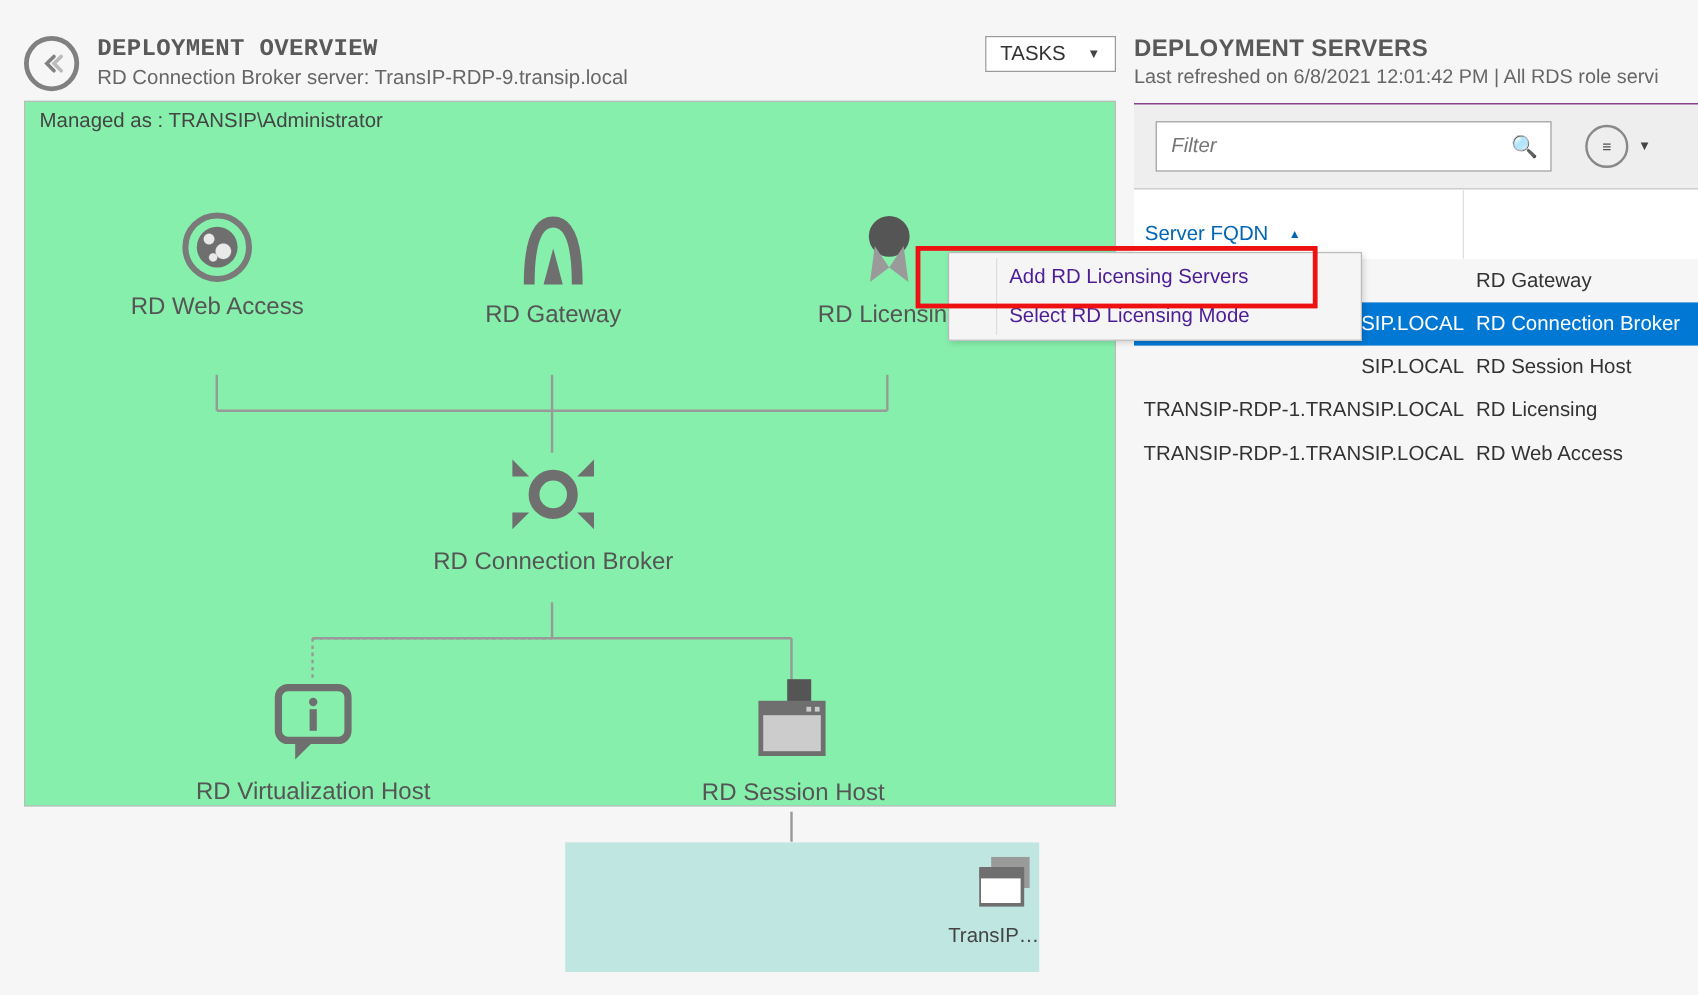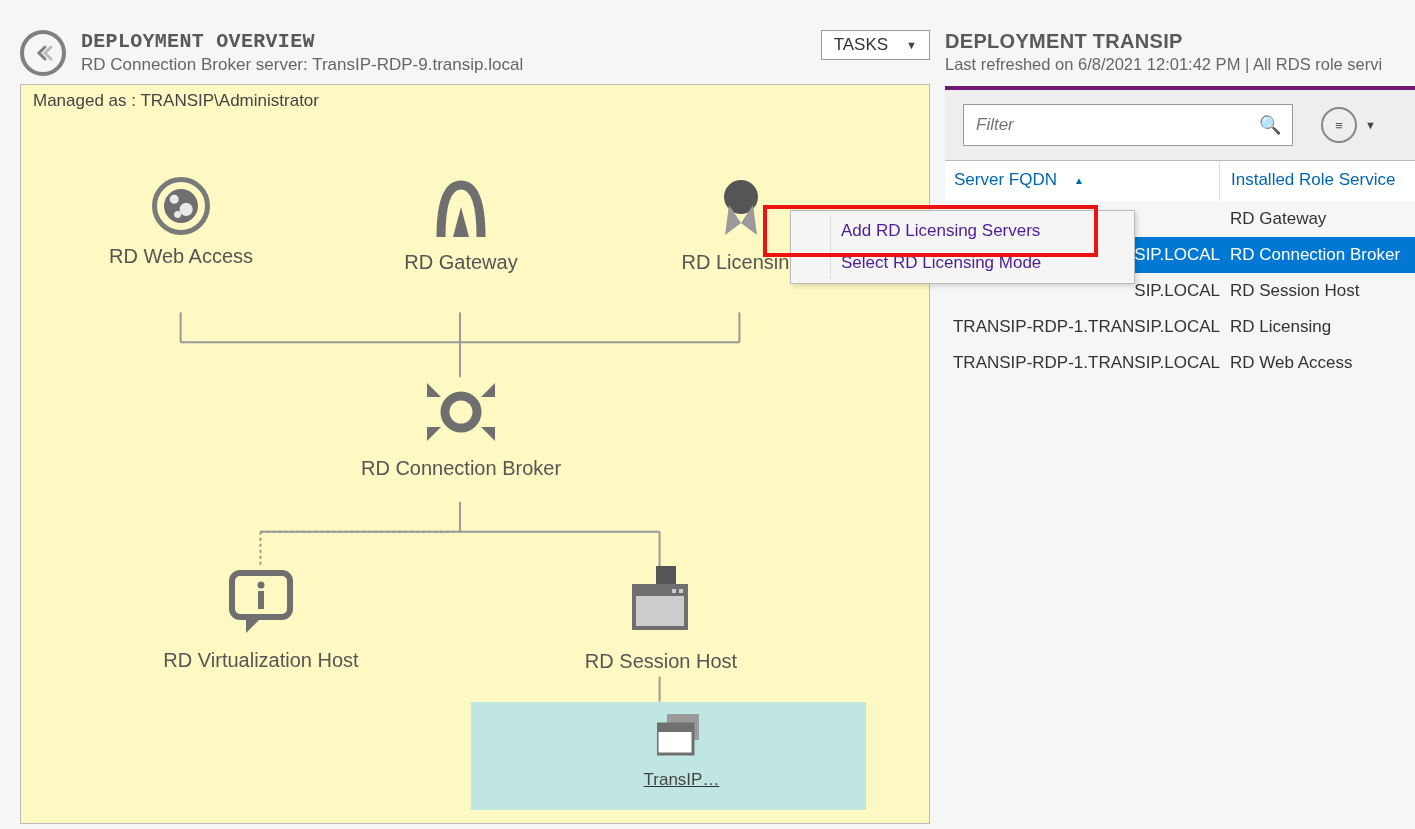--- a/index.html
+++ b/index.html
@@ -49,23 +49,23 @@
     padding: 4px 12px;
     font-size: 17px;
     display: flex; align-items: center;
     gap: 18px;
     cursor: pointer;
     margin-left: auto;
   }
   .caret-down { font-size: 11px; color: #444; }
   .diagram-box {
     border: 1px solid #bbb;
-    background: #fef9c3;
+    background: #86efac;
     margin-top: 8px;
-    height: 740px;
+    height: 588px;
     position: relative;
   }
   .managed {
     padding: 6px 12px;
     font-size: 17px;
     color: #444;
     border-bottom: 0;
   }
   .diagram {
     position: relative;
@@ -102,21 +102,21 @@
   }
   .r-title {
     font-size: 20px; font-weight: 600;
     color: #595959; letter-spacing: .3px;
   }
   .r-sub {
     font-size: 16.5px; color: #666; margin-top: 2px;
     white-space: nowrap; overflow: hidden;
   }
   .filter-bar {
-    border-top: 4px solid #701a75;
+    border-top: 1px solid #701a75;
     border-bottom: 1px solid #bbb;
     background: #eee;
     margin-top: 12px;
     padding: 14px 0 14px 18px;
     display: flex; align-items: center; gap: 28px;
   }
   .filter-input {
     width: 330px; height: 42px;
     border: 1px solid #999;
     background: #fff;
@@ -136,21 +136,21 @@
     width: 36px; height: 36px; border: 2px solid #888; border-radius:50%;
     display:flex; align-items:center; justify-content:center;
     font-size:13px; color:#555;
   }
   .col-headers {
     display:flex; border-bottom:0; margin-top:0;
     background:#fff; border-top:0;
   }
   .col-h {
     color:#0066b3; font-size:17px;
-    padding:8px 8px 10px 8px;
+    padding:26px 8px 10px 8px;
     border:1px solid transparent;
     cursor:pointer;
     display:flex; align-items:center; gap:17px;
   }
   .col-h.a { width: 275px; border-right:1px solid #ddd; }
   .col-h.b { flex:1; padding-left:10px; }
   .sort-arrow { color:#0066b3; font-size:10px; }
   .server-row {
     display:flex;
     font-size:17px;
@@ -219,23 +219,22 @@
   .session-ic {
     position:relative; height:78px; display:flex; justify-content:center;
   }
   .session-ic svg { width:78px; height:78px; }
   .session-tile {
     position:absolute;
     left: 450px; top: 585px;
     width: 395px; height: 108px;
     background:#bfe6e0;
     display:flex; flex-direction:column;
-    align-items:center;
+    align-items:flex-end;
     padding: 12px 0 0 26px;
-    text-decoration: underline;
   }
   .session-tile svg { width:50px; height:42px; }
   .tile-label { font-size:17px; color:#444; margin-top:14px; }
 </style>
 </head>
 <body>
 
 <div class="app">
 
   <div class="left">
@@ -357,42 +356,39 @@
             <rect x="0" y="10" width="36" height="8" fill="#6f6f6f"></rect>
           </svg>
           <div class="tile-label">TransIP…</div>
         </div>
 
       </div>
     </div>
   </div>
 
   <div class="right">
-    <div class="r-title">DEPLOYMENT TRANSIP</div>
+    <div class="r-title">DEPLOYMENT SERVERS</div>
     <div class="r-sub">Last refreshed on 6/8/2021 12:01:42 PM | All RDS role servi</div>
 
     <div class="filter-bar">
       <div class="filter-input">
         <input type="text" placeholder="Filter" style="">
         <span style="font-size:18px;">🔍</span>
       </div>
       <div class="view-btn">
         <div class="view-circ">≡</div>
         <span class="caret-down">▼</span>
       </div>
     </div>
 
     <div class="col-headers">
       <div class="col-h a">
         <span>Server FQDN</span>
         <span class="sort-arrow">▲</span>
       </div>
-      <div class="col-h b">
-        <span>Installed Role Service</span>
-      </div>
     </div>
 
     <div id="server-rows">
         <div class="server-row">
           <div class="c1" style="text-align: right;"></div>
           <div class="c2">RD Gateway</div>
         </div>
         <div class="server-row selected">
           <div class="c1" style="text-align: right;">SIP.LOCAL</div>
           <div class="c2">RD Connection Broker</div>

